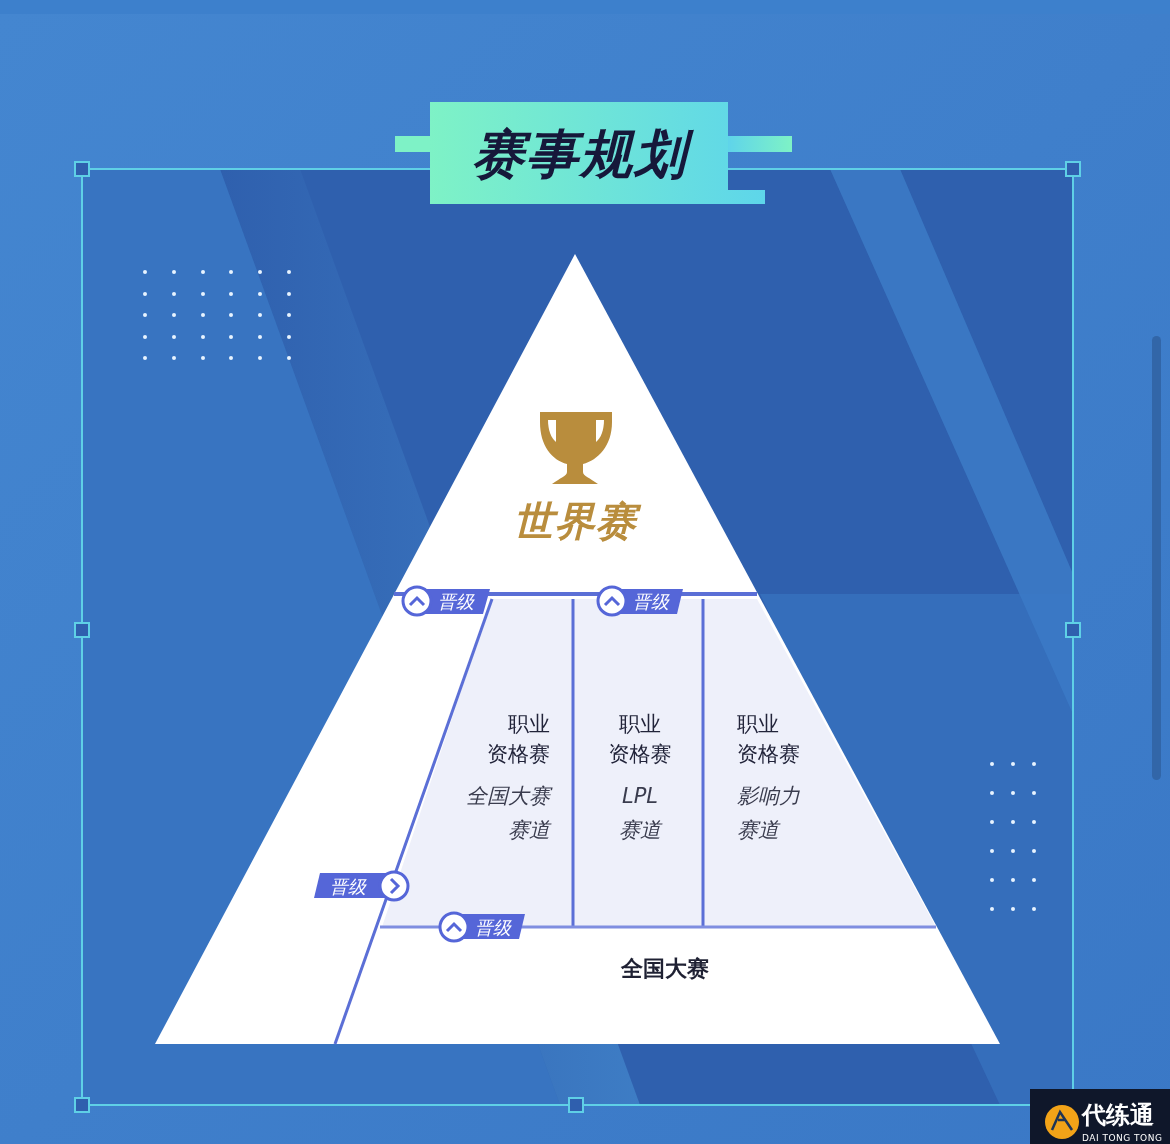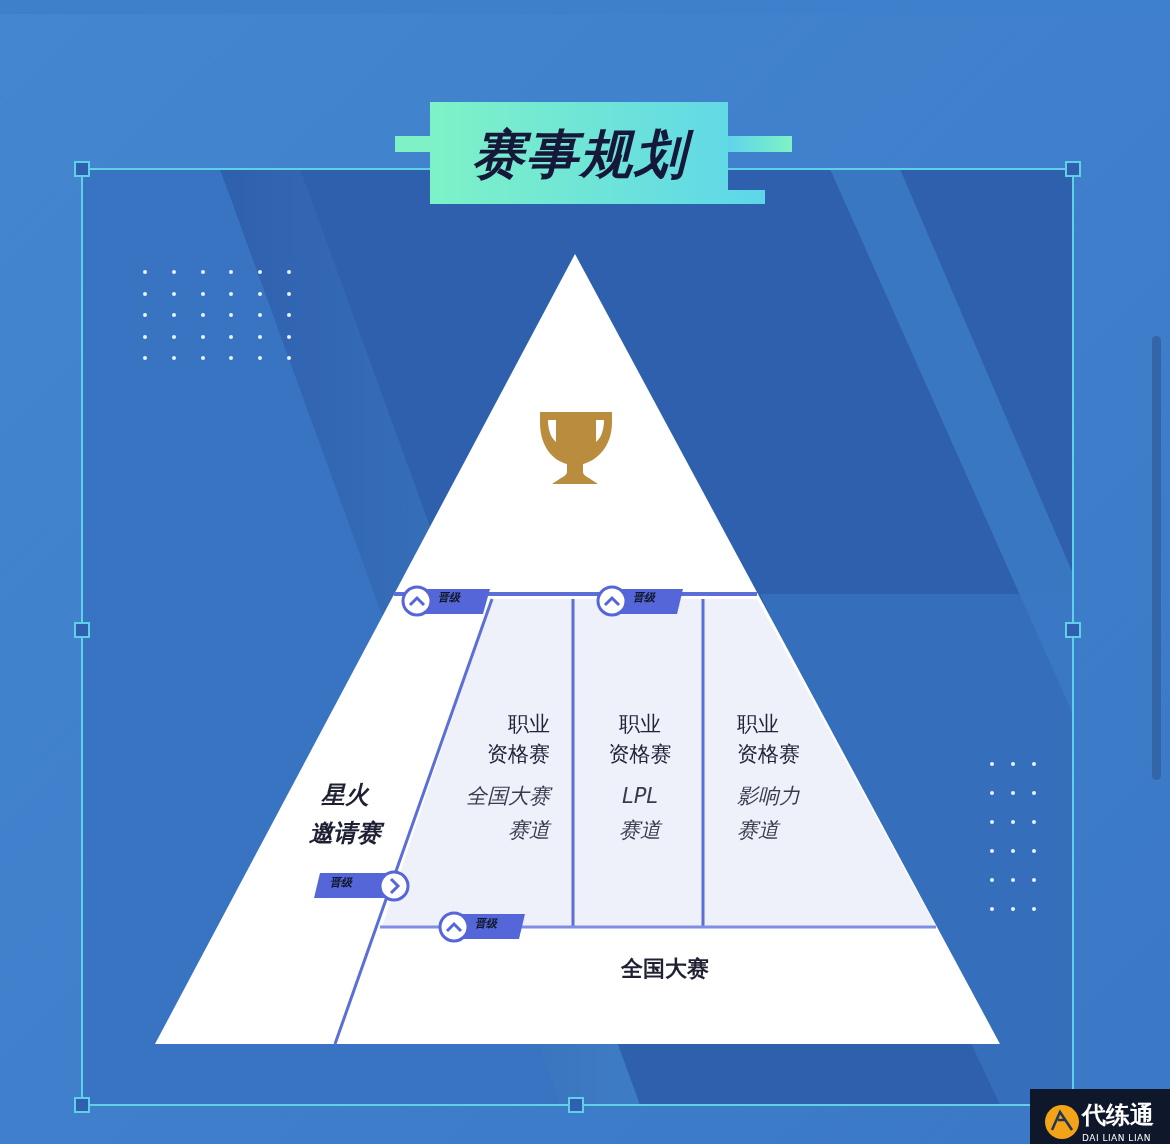--- a/index.html
+++ b/index.html
@@ -13,21 +13,21 @@
   .title-text {
     position: absolute; left: 430px; top: 95px; width: 300px; height: 90px;
     line-height: 90px; text-align: center; font-size: 52px; font-weight: bold;
     color: #16183a; letter-spacing: 2px; font-style: italic;
   }
   .world-label { left: 470px; top: 480px; width: 210px; text-align: center; font-size: 40px; font-weight: bold; color: #b98d3d; font-style: italic; letter-spacing: 1px; }
   .col-head { font-size: 21px; font-weight: normal; color: #22243a; line-height: 30px; }
   .col-sub { font-size: 21px; color: #3a3c4e; line-height: 34px; font-style: italic; }
   .spark { left: 290px; top: 762px; width: 110px; text-align: center; font-size: 24px; font-weight: bold; color: #1f2133; line-height: 38px; font-style: italic; }
   .bottom-title { left: 430px; top: 938px; width: 470px; text-align: center; font-size: 22px; font-weight: bold; color: #1f2133; line-height: 34px; }
-  .promo-text { font-size: 11px; color: #0f172a; font-weight: bold; font-style: italic; }
+  .promo-text { font-size: 18px; color: #ffffff; font-weight: normal; font-style: italic; }
   .watermark { position: absolute; left: 1030px; top: 1075px; width: 140px; height: 69px; background: #0f172a; }
   .wm-main { position: absolute; left: 52px; top: 10px; font-size: 24px; font-weight: bold; color: #ffffff; }
   .wm-sub { position: absolute; left: 52px; top: 44px; font-size: 9px; color: #ffffff; letter-spacing: 0.5px; }
   .scrollbar { position: absolute; left: 1152px; top: 322px; width: 9px; height: 444px; border-radius: 5px; background: #3266a8; }
 </style>
 </head>
 <body>
 
 <div id="stage">
   <svg width="1170" height="1144" viewBox="0 0 1170 1144" style="position:absolute;left:0;top:0">
@@ -163,20 +163,21 @@
       <circle cx="454" cy="913" r="14" fill="#ffffff" stroke="#5566d8" stroke-width="3"></circle>
       <polyline points="447,917 454,910 461,917" fill="none" stroke="#5566d8" stroke-width="3"></polyline>
     </g>
 
     <circle cx="1062" cy="1108" r="17" fill="#f2a318"></circle>
     <path d="M1052,1116 L1060,1098 L1072,1116" fill="none" stroke="#1f3556" stroke-width="2"></path>
   </svg>
 
   <div class="title-text">赛事规划</div>
 
+  <div class="txt world-label">世界赛</div>
 
   <div class="txt promo-text" style="left:438px;top:576px;">晋级</div>
   <div class="txt promo-text" style="left:633px;top:576px;">晋级</div>
   <div class="txt promo-text" style="left:330px;top:861px;">晋级</div>
   <div class="txt promo-text" style="left:475px;top:902px;">晋级</div>
 
   <div class="txt" style="left:450px;top:695px;width:100px;text-align:right;">
     <div class="col-head">职业</div>
     <div class="col-head">资格赛</div>
     <div class="col-sub" style="margin-top:10px">全国大赛</div>
@@ -188,32 +189,28 @@
     <div class="col-sub" style="margin-top:10px">LPL</div>
     <div class="col-sub">赛道</div>
   </div>
   <div class="txt" style="left:737px;top:695px;width:100px;text-align:left;">
     <div class="col-head">职业</div>
     <div class="col-head">资格赛</div>
     <div class="col-sub" style="margin-top:10px">影响力</div>
     <div class="col-sub">赛道</div>
   </div>
 
-  <div class="txt spark">
-    <div>星火</div>
-    <div>邀请赛</div>
-  </div>
 
   <div class="txt bottom-title">
     <div>全国大赛</div>
   </div>
 
   <div class="scrollbar"></div>
 
   <div class="watermark">
     <div class="wm-main">代练通</div>
-    <div class="wm-sub">DAI LIAN LIAN</div>
+    <div class="wm-sub">DAI TONG TONG</div>
   </div>
   <svg width="40" height="40" style="position:absolute;left:1042px;top:1088px">
     <circle cx="20" cy="20" r="17" fill="#f2a318"></circle>
     <path d="M10,28 L18,10 L30,28 M16,18 L24,18" fill="none" stroke="#1f3556" stroke-width="2.5"></path>
   </svg>
 </div>
 
 </body></html>

